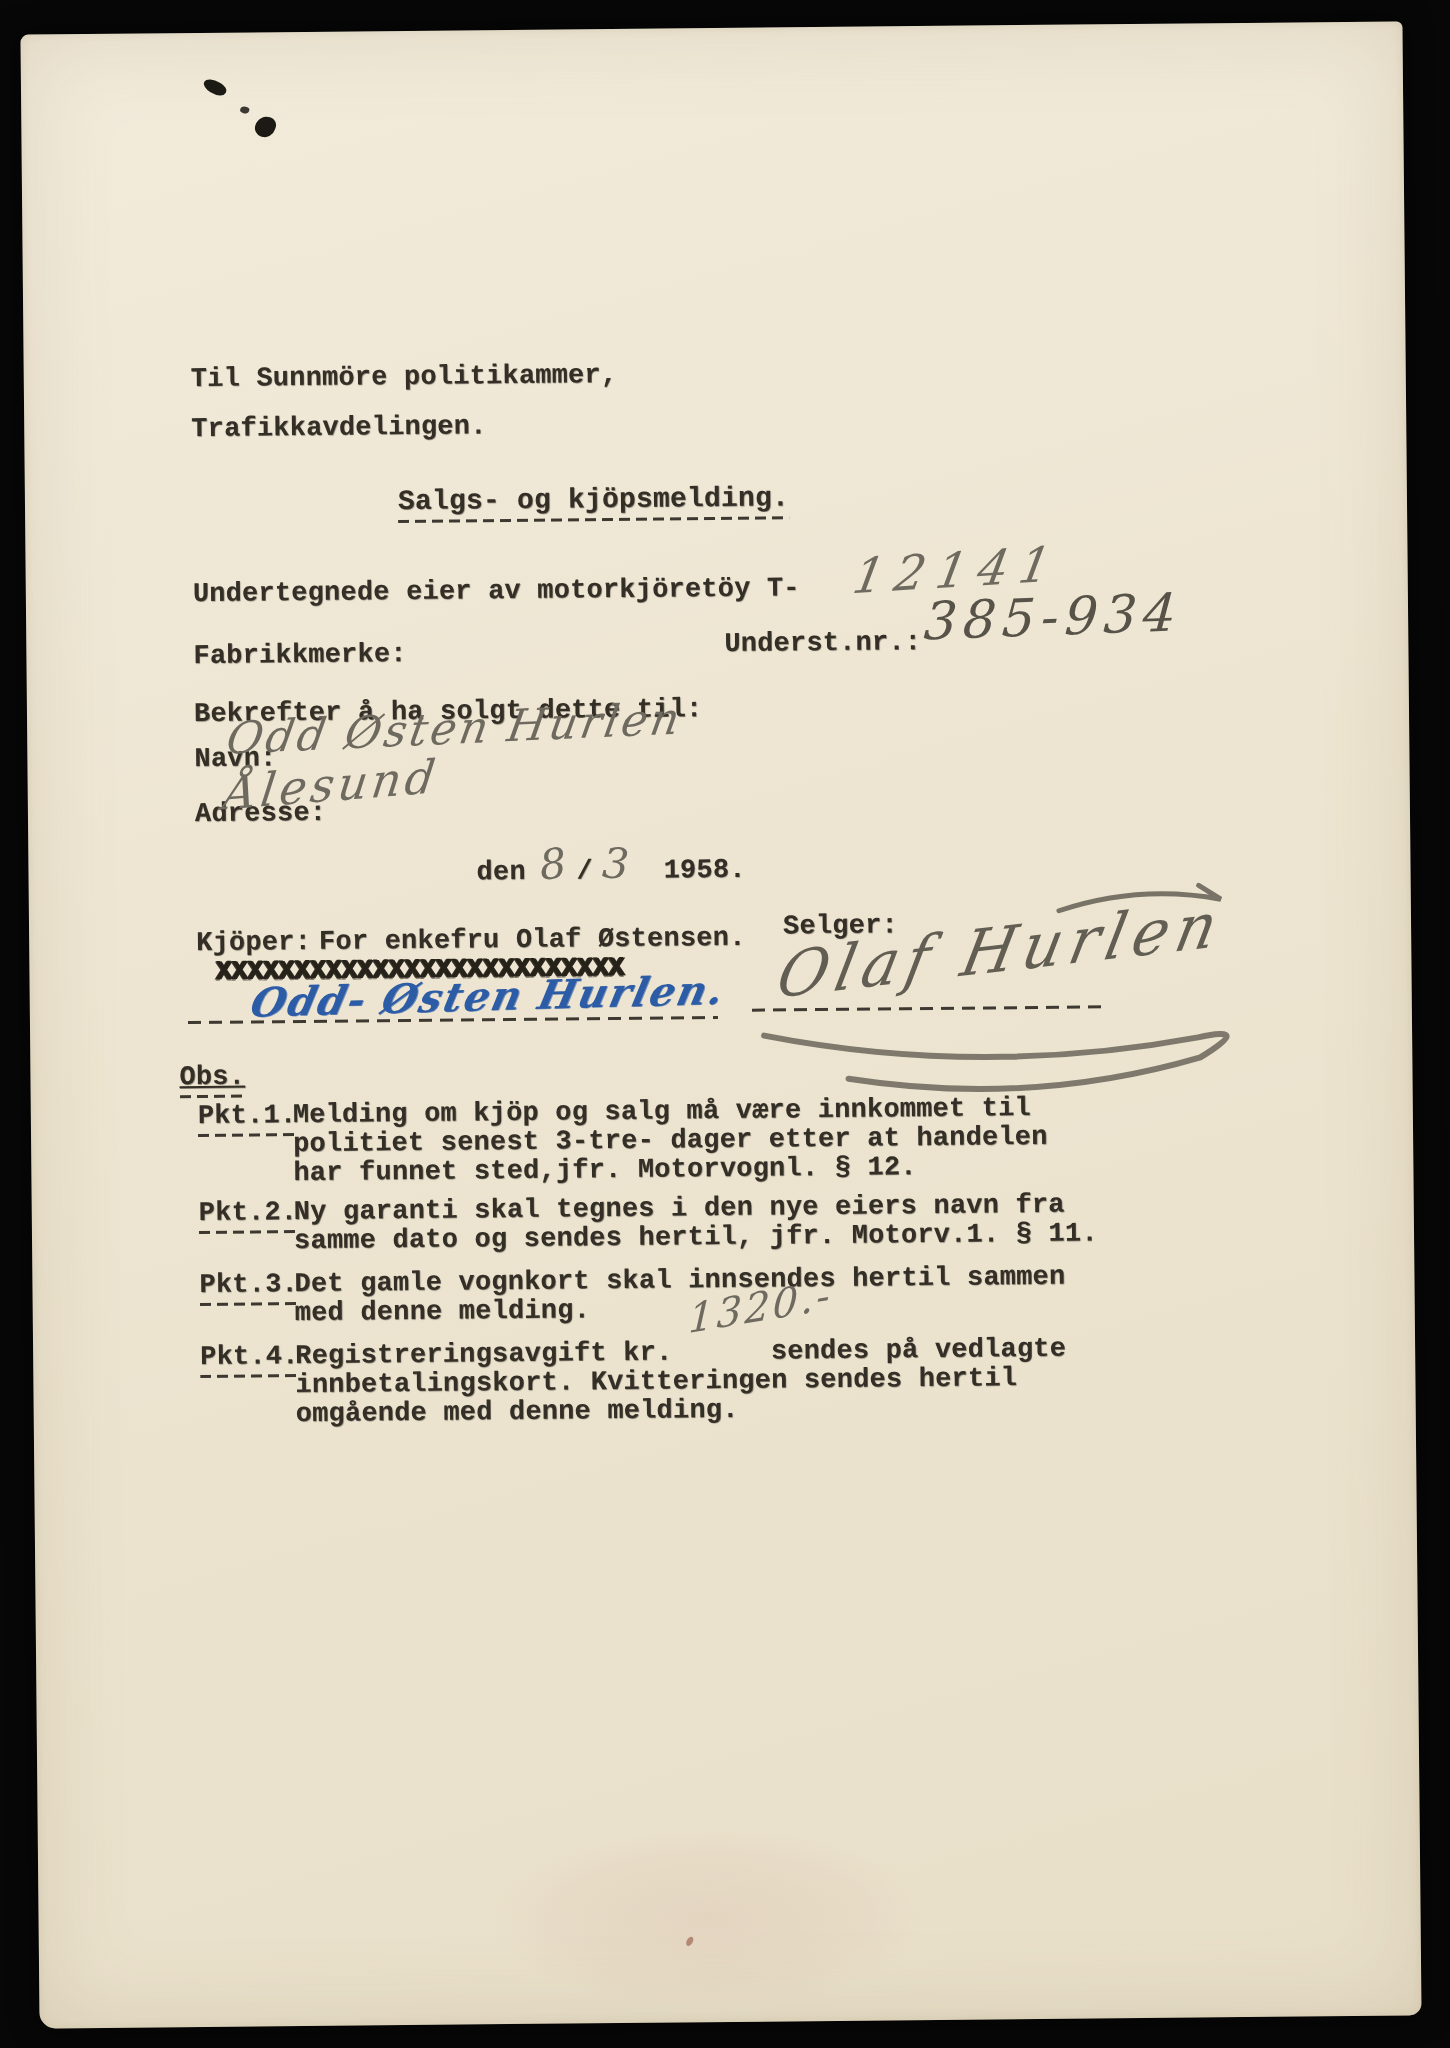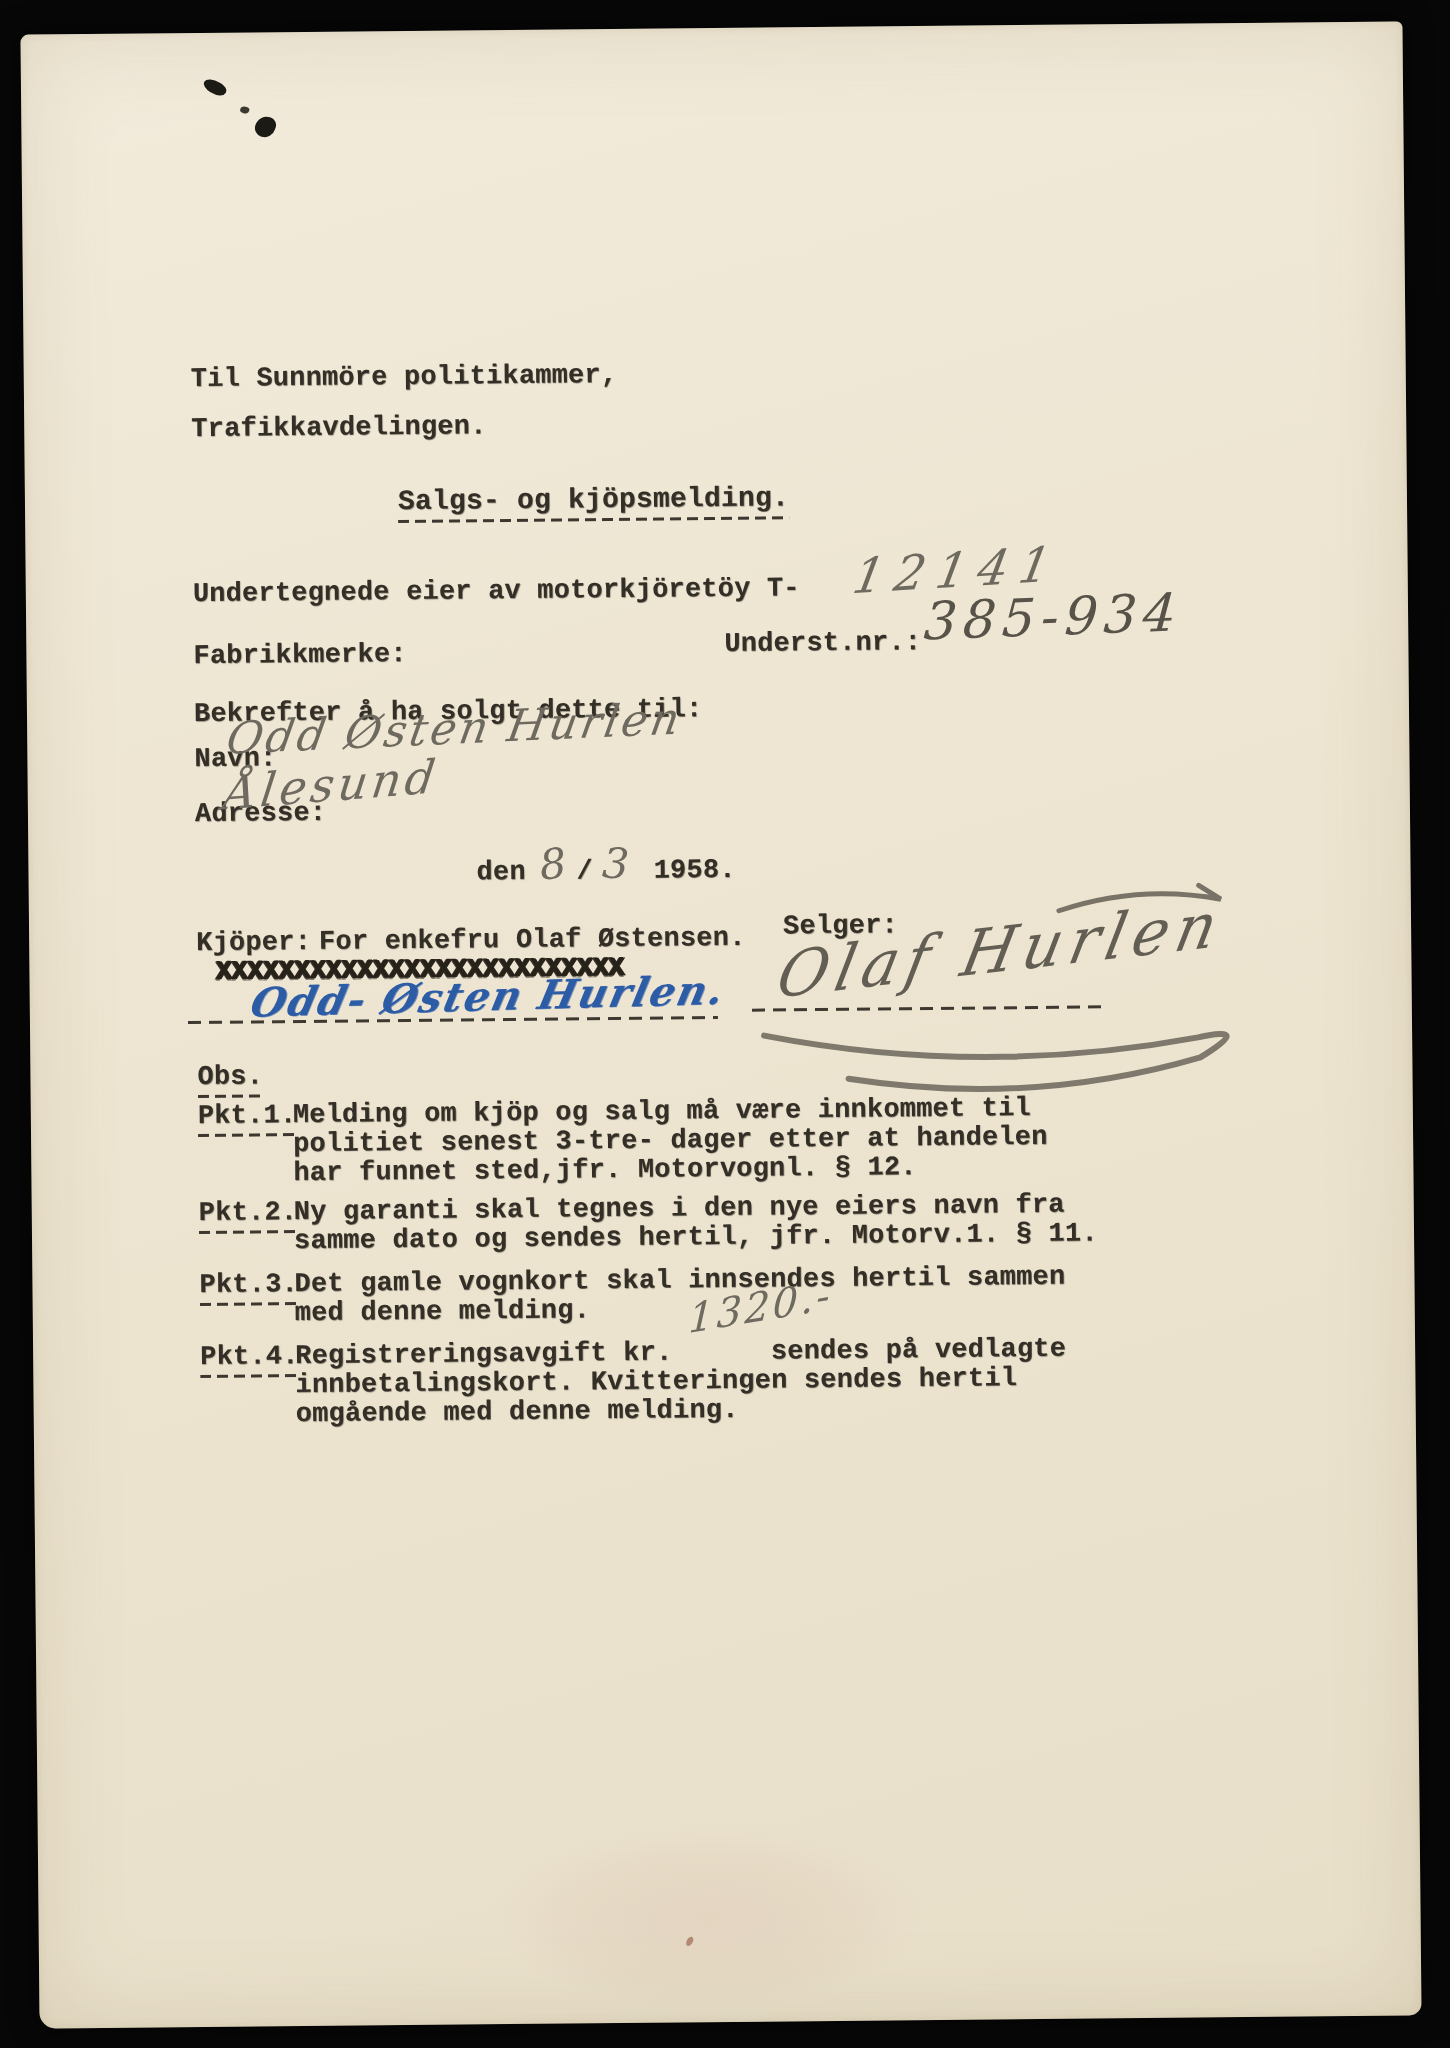--- a/index.html
+++ b/index.html
@@ -91,41 +91,41 @@
   <div class="t" style="left:167px;top:711px;">Navn:</div>
   <div class="hw pencil" style="left:200px;top:672px;font-size:44px;letter-spacing:3px;transform:rotate(-2deg) skewX(-12deg);">Odd Østen Hurlen</div>
   <div class="t" style="left:167px;top:766px;">Adresse:</div>
   <div class="hw pencil" style="left:196px;top:726px;font-size:46px;letter-spacing:4px;transform:rotate(-4deg) skewX(-12deg);">Ålesund</div>
 
   <div style="position:absolute;left:448px;top:810px;display:flex;align-items:baseline;">
     <span class="tl">den</span>
     <span class="hw pencil" style="position:static;font-size:42px;margin-left:14px;transform:rotate(-5deg);display:inline-block;">8</span>
     <span class="tl" style="margin-left:10px;">/</span>
     <span class="hw pencil" style="position:static;font-size:42px;margin-left:10px;transform:rotate(4deg);display:inline-block;">3</span>
-    <span class="tl" style="margin-left:24px;">1958.</span>
+    <span class="tl" style="margin-left:34px;">1958.</span>
   </div>
 
   <div style="position:absolute;left:167px;top:896px;">
     <span class="tl">Kjöper:</span><span class="tl" style="margin-left:8px;">For enkefru Olaf Østensen.</span>
   </div>
   <div class="t" style="left:754px;top:884px;">Selger:</div>
 
   <div class="t xrow" style="left:186px;top:924px;">XXXXXXXXXXXXXXXXXXXXXXXXXX</div>
 
   <div class="hw blue" style="left:222px;top:942px;font-size:40px;letter-spacing:2px;transform:rotate(-1deg) skewX(-14deg);text-shadow:1px .5px 0 rgba(45,92,166,.6);">Odd- Østen Hurlen.</div>
   <div class="dashline" style="left:158px;top:988px;width:530px;"></div>
 
   <div class="dashline" style="left:722px;top:981px;width:352px;"></div>
   <div class="hw pencil2" style="left:748px;top:888px;font-size:62px;letter-spacing:7px;transform:rotate(-6deg) skewX(-18deg);opacity:.92;">Olaf Hurlen</div>
   <svg width="580" height="230" viewBox="0 0 580 230" style="position:absolute;left:700px;top:852px;">
     <path d="M330,34 Q410,8 492,24 L470,10" fill="none" stroke="#5a564b" stroke-width="5" stroke-linecap="round" opacity=".8"></path>
     <path d="M34,156 Q250,200 468,162 Q524,150 470,182 Q300,230 118,200" fill="none" stroke="#5a564b" stroke-width="6" stroke-linecap="round" opacity=".75"></path>
   </svg>
 
-  <div class="t dashu" style="left:167px;top:1029px;">Obs.</div>
+  <div class="t dashu" style="left:149px;top:1029px;text-decoration:underline;">Obs.</div>
 
   <div class="pkt" style="left:167px;top:1069px;">
     <span class="tl dashu plabel">Pkt.1.</span>
     <div class="lines">
       <div class="tl">Melding om kjöp og salg må være innkommet til</div>
       <div class="tl">politiet senest 3-tre- dager etter at handelen</div>
       <div class="tl">har funnet sted,jfr. Motorvognl. § 12.</div>
     </div>
   </div>
 

